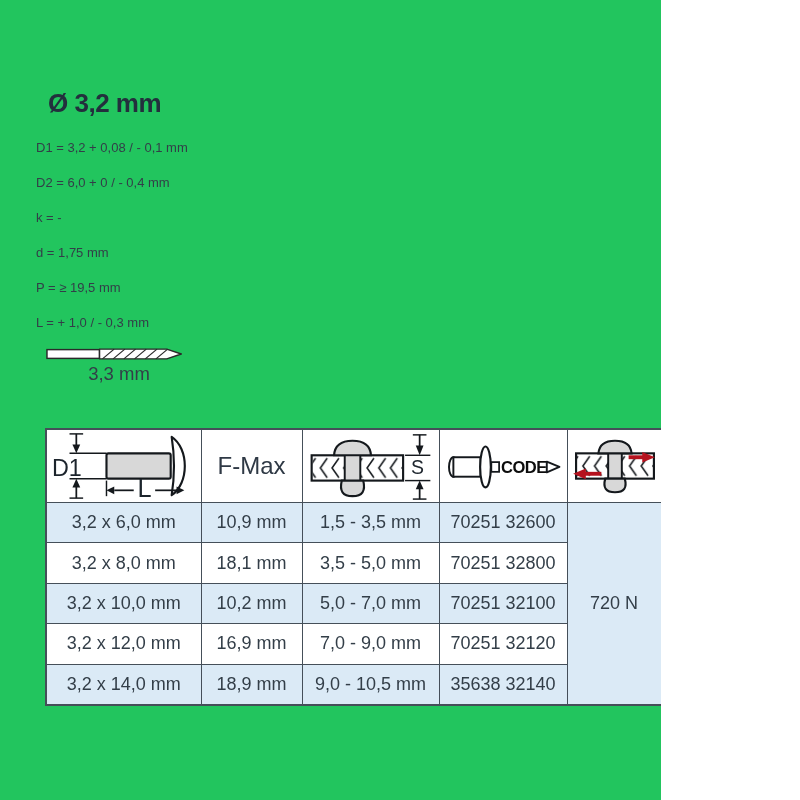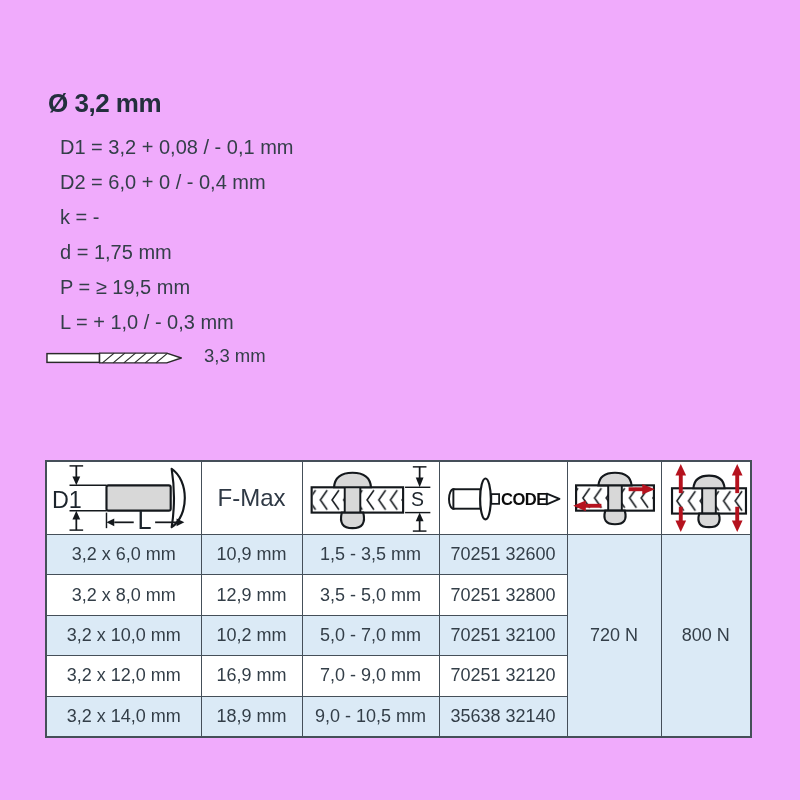--- a/index.html
+++ b/index.html
@@ -1,40 +1,39 @@
 <!DOCTYPE html>
 <html><head>
 <meta charset="utf-8">
 <style>
   html,body { margin:0; padding:0; background:#ffffff; }
   .page {
-    position:relative; width:800px; height:800px; background:#f0abfc;
+    position:relative; width:661px; height:800px; background:#22c55e;
     font-family:"Liberation Sans", sans-serif; overflow:hidden;
   }
   .title {
     position:absolute; left:48px; top:88px;
     font-size:26px; font-weight:bold; color:#232f3d; letter-spacing:-0.5px;
     white-space:nowrap;
   }
   .specs {
-    position:absolute; left:60px; top:130px;
-    font-size:20px; color:#333e48; white-space:nowrap;
+    position:absolute; left:36px; top:130px;
+    font-size:13px; color:#333e48; white-space:nowrap;
   }
   .spec-line { height:35px; line-height:35px; }
   .drill-row {
     position:absolute; left:46px; top:345px;
-    display:flex; align-items:flex-end; gap:12px;
+    display:flex; align-items:center; gap:0;flex-direction:column;
   }
   .drill-label { font-size:18.5px; color:#333e48; white-space:nowrap; }
 
   table.spec-table {
     position:absolute; left:45px; top:428px; width:705px;
     border-collapse:collapse; table-layout:fixed;
     border:2.4px solid #454f59;
-    margin-top:32px;
   }
   table.spec-table td {
     border:1.6px solid #454f59;
     text-align:center; vertical-align:middle;
     color:#333e48; font-size:18px; padding:0; overflow:hidden;
   }
   tr.hdr td { height:72px; background:#ffffff; }
   tr.data td { height:39.4px; }
   td.blue { background:#dbeaf6; }
   td.white { background:#ffffff; }
@@ -192,21 +191,21 @@
     <tr class="data">
       <td class="blue">3,2 x 6,0 mm</td>
       <td class="blue">10,9 mm</td>
       <td class="blue">1,5 - 3,5 mm</td>
       <td class="blue">70251 32600</td>
       <td class="blue force-cell" rowspan="5">720 N</td>
       <td class="blue force-cell" rowspan="5">800 N</td>
     </tr>
     <tr class="data">
       <td class="white">3,2 x 8,0 mm</td>
-      <td class="white">12,9 mm</td>
+      <td class="white">18,1 mm</td>
       <td class="white">3,5 - 5,0 mm</td>
       <td class="white">70251 32800</td>
     </tr>
     <tr class="data">
       <td class="blue">3,2 x 10,0 mm</td>
       <td class="blue">10,2 mm</td>
       <td class="blue">5,0 - 7,0 mm</td>
       <td class="blue">70251 32100</td>
     </tr>
     <tr class="data">

